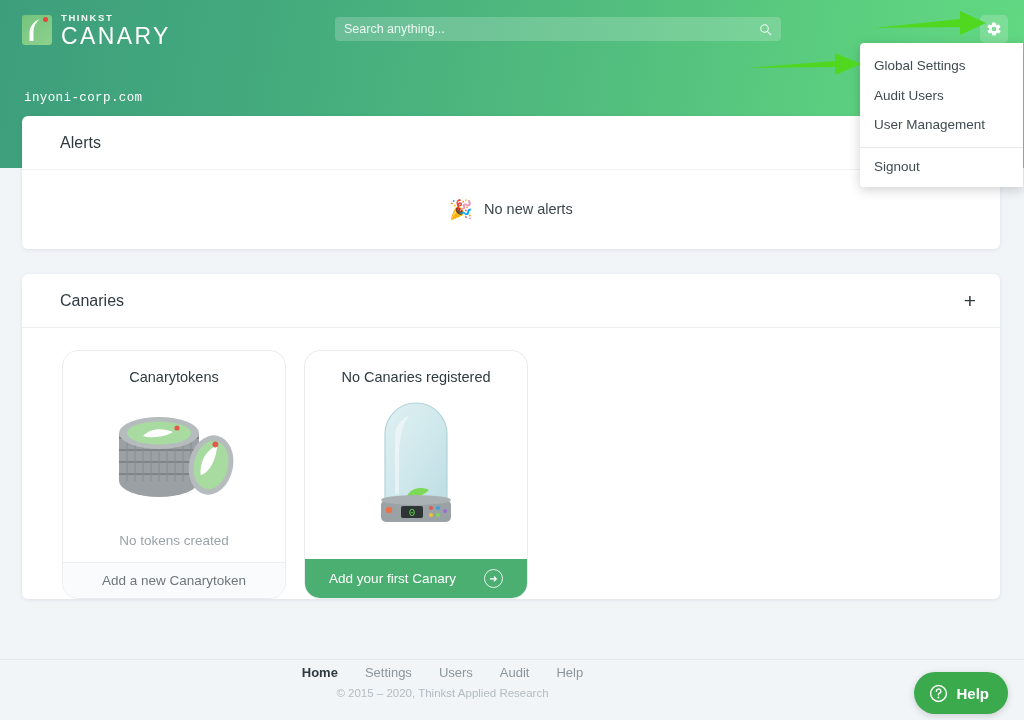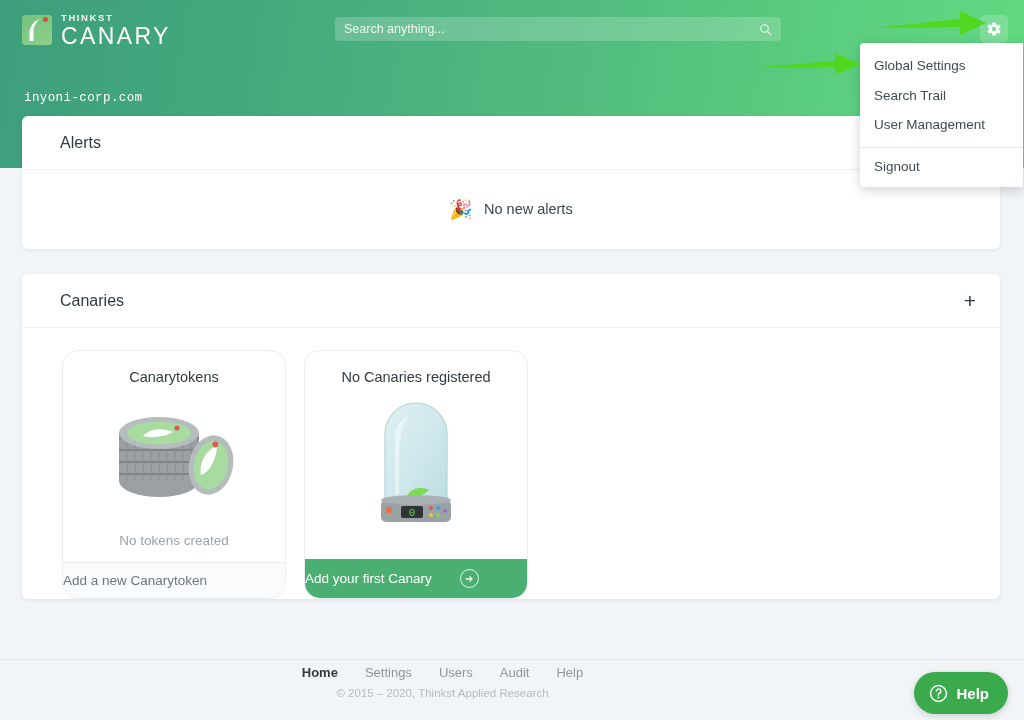--- a/index.html
+++ b/index.html
@@ -245,20 +245,21 @@
   .tile-sub {
     font-size: 13.5px;
     color: #9aa3a8;
     margin-top: 12px;
     margin-bottom: 14px;
   }
   .tile-action {
     height: 36px;
     display: flex;
     align-items: center;
+    justify-content: center;
     gap: 14px;
     font-size: 13.5px;
     cursor: pointer;
   }
   .tile-action.muted {
     background: #fafbfc;
     border-top: 1px solid #e9edf0;
     color: #6d767b;
   }
   .tile-action.primary {
@@ -363,21 +364,21 @@
     <button id="gear-button">
       <svg viewBox="0 0 24 24">
         <path fill="#ffffff" d="M19.4 13a7.6 7.6 0 0 0 0-2l2.1-1.6a.5.5 0 0 0 .1-.6l-2-3.4a.5.5 0 0 0-.6-.2l-2.5 1a7.4 7.4 0 0 0-1.7-1l-.4-2.6a.5.5 0 0 0-.5-.4h-4a.5.5 0 0 0-.5.4l-.4 2.6a7.4 7.4 0 0 0-1.7 1l-2.5-1a.5.5 0 0 0-.6.2l-2 3.4a.5.5 0 0 0 .1.6L4.6 11a7.6 7.6 0 0 0 0 2l-2.1 1.6a.5.5 0 0 0-.1.6l2 3.4c.1.2.4.3.6.2l2.5-1c.5.4 1.1.8 1.7 1l.4 2.6c0 .3.2.4.5.4h4c.3 0 .5-.1.5-.4l.4-2.6c.6-.2 1.2-.6 1.7-1l2.5 1c.2.1.5 0 .6-.2l2-3.4a.5.5 0 0 0-.1-.6L19.4 13zM12 15.5A3.5 3.5 0 1 1 12 8.5a3.5 3.5 0 0 1 0 7z"></path>
       </svg>
     </button>
 
     <div id="domain-label">inyoni-corp.com</div>
 
     <div id="settings-menu">
       <div class="menu-item">Global Settings</div>
-      <div class="menu-item">Search Trail</div>
+      <div class="menu-item">Audit Users</div>
       <div class="menu-item">User Management</div>
       <div class="menu-sep"></div>
       <div class="menu-item">Signout</div>
     </div>
 
     <svg id="arrow-gear" class="anno-arrow" viewBox="0 0 118 30">
       <path d="M0 20 L86 11 L86 3 L112 15 L86 27 L86 19 Z" fill="#4fd81f"></path>
     </svg>
     <svg id="arrow-menu" class="anno-arrow" viewBox="0 0 120 28">
       <path d="M0 18 L88 11 L88 3 L114 14 L88 25 L88 17 Z" fill="#4fd81f"></path>

